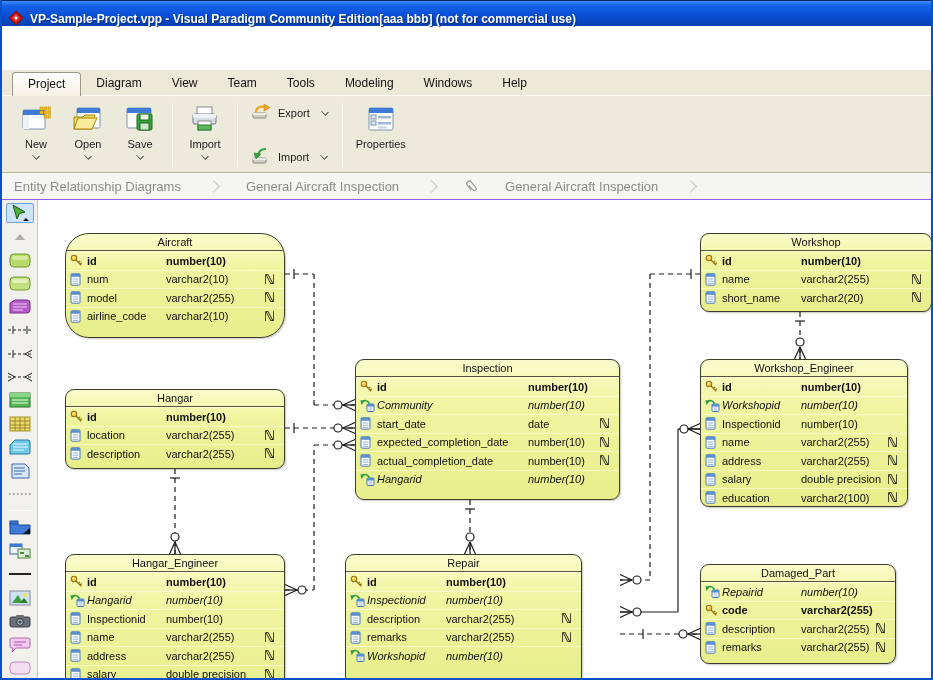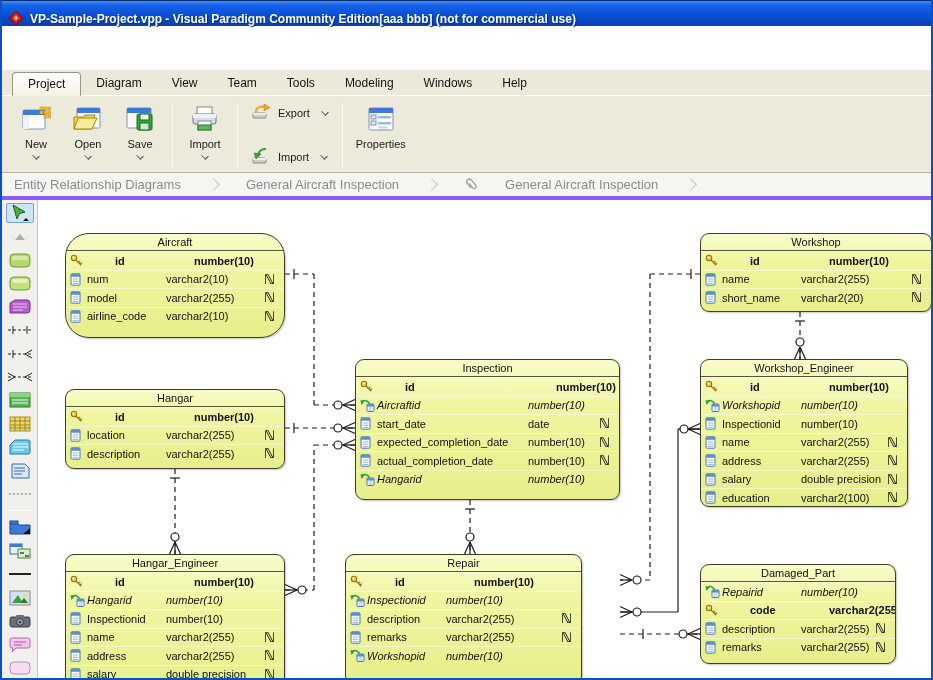--- a/index.html
+++ b/index.html
@@ -29,21 +29,21 @@
   .tbtn { display:flex; flex-direction:column; align-items:center; width:52px; padding-top:4px; gap:2px;
           font-size:11px; color:#1a1a1a; cursor:default; }
   .tbtn .bicon { height:32px; display:flex; align-items:center; }
   .chev { width:6px; height:6px; border-right:1.4px solid #4a4a4a; border-bottom:1.4px solid #4a4a4a;
           transform:rotate(45deg) scaleY(.8); margin-top:1px; }
   .tcol { display:flex; flex-direction:column; justify-content:center; gap:22px; padding:2px 4px; }
   .tbtn-inline { display:flex; align-items:center; gap:6px; font-size:11px; color:#1a1a1a; height:24px; padding:0 4px; }
   .tbtn-inline .chev { margin-left:6px; margin-top:-2px; }
 
   
-  .breadcrumb { height:27px; flex:0 0 27px; background:#f5f5f3; border-bottom:4px solid #8b5cf6;
+  .breadcrumb { height:27px; flex:0 0 27px; background:#f5f5f3; border-bottom:1px solid #8b5cf6;
                 display:flex; align-items:center; padding-left:12px; gap:26px; }
   .crumb { font-size:13px; color:#8b8b8b; }
   .bc-chev { width:9px; height:9px; border-top:1.5px solid #c4c4c4; border-right:1.5px solid #c4c4c4;
              transform:rotate(45deg); margin:0 2px; }
 
   
   .workspace { flex:1; display:flex; min-height:0; }
   .palette { width:36px; flex:0 0 36px; background:#f2f0ec; border-right:1px solid #c9c9c9;
              display:flex; flex-direction:column; align-items:center; padding-top:3px; gap:3px; overflow:hidden; }
   .ptool { width:28px; height:22px; display:flex; align-items:center; justify-content:center; border:1px solid transparent; }
@@ -57,21 +57,21 @@
             background:linear-gradient(180deg,#f9fcca 0%,#eff59f 35%,#e7ee8b 100%);
             box-shadow:1px 1px 2px rgba(90,90,60,.35); overflow:hidden; }
   .entity .etitle { height:17px; font-size:11px; color:#111; text-align:center; line-height:16px;
                     border-bottom:1px solid #55553d; }
   .erow { height:18.5px; display:flex; align-items:center; position:relative; padding-left:4px;
           font-size:11px; color:#111; border-top:1px solid rgba(255,255,255,.45); }
   .erow:first-of-type { border-top:none; }
   .erow .icon { width:17px; flex:0 0 17px; display:flex; align-items:center; }
   .erow .cname { white-space:nowrap; }
   .erow .ctype { position:absolute; white-space:nowrap; }
-  .erow.pk .cname, .erow.pk .ctype { font-weight:bold;margin-left:28px; }
+  .erow.pk .cname, .erow.pk .ctype { font-weight:bold; }
   .erow.fk .cname, .erow.fk .ctype { font-style:italic; }
   .nbadge { position:absolute; right:9px; top:1px; font-family:"DejaVu Sans", sans-serif;
             font-size:13px; font-weight:bold; color:#111; }
 </style>
 </head>
 <body>
 
 <div id="window">
 
   <div class="titlebar">
@@ -600,21 +600,21 @@
             <span class="icon">
               <svg width="15" height="13" viewBox="0 0 15 13">
                 <rect x="7" y="5" width="7" height="7.5" rx="1" fill="#fff" stroke="#4a78b8"></rect>
                 <rect x="7" y="5" width="7" height="2.6" fill="#5b8fd4"></rect>
                 <line x1="8.5" y1="9" x2="12.5" y2="9" stroke="#9ab4d8"></line>
                 <line x1="8.5" y1="11" x2="12.5" y2="11" stroke="#9ab4d8"></line>
                 <path d="M9.5 4.5 C7 0.5 3.5 0.8 2.2 3.2" fill="none" stroke="#2e9e3e" stroke-width="1.6"></path>
                 <polygon points="0.4,1.2 5,1.6 1.6,6" fill="#2e9e3e"></polygon>
               </svg>
             </span>
-            <span class="cname">Aircraftid</span>
+            <span class="cname">Community</span>
             <span class="ctype" style="left: 172px;">number(10)</span>
           </div>
           <div class="erow">
             <span class="icon">
               <svg width="11" height="13" viewBox="0 0 11 13">
                 <rect x="1" y="0.8" width="9" height="11.4" rx="1" fill="#fff" stroke="#4a78b8"></rect>
                 <rect x="1" y="0.8" width="9" height="3" fill="#5b8fd4"></rect>
                 <line x1="2.6" y1="6" x2="8.4" y2="6" stroke="#9ab4d8"></line>
                 <line x1="2.6" y1="8.2" x2="8.4" y2="8.2" stroke="#9ab4d8"></line>
                 <line x1="2.6" y1="10.4" x2="8.4" y2="10.4" stroke="#9ab4d8"></line>

